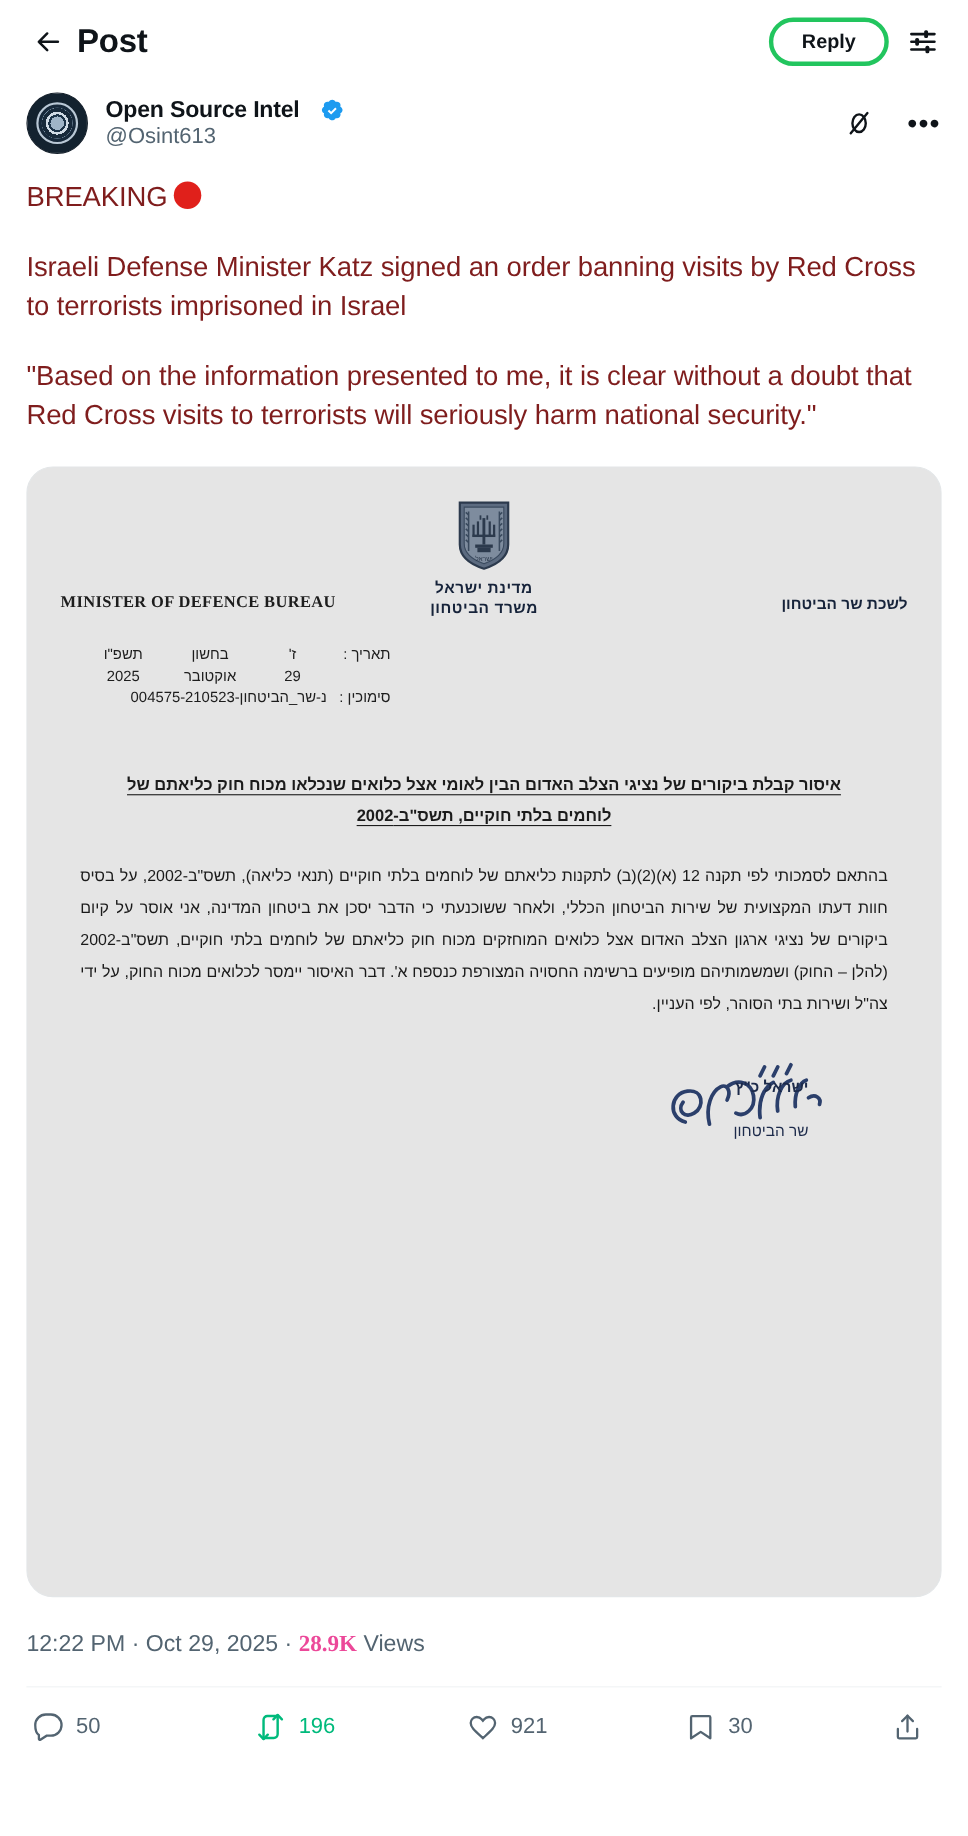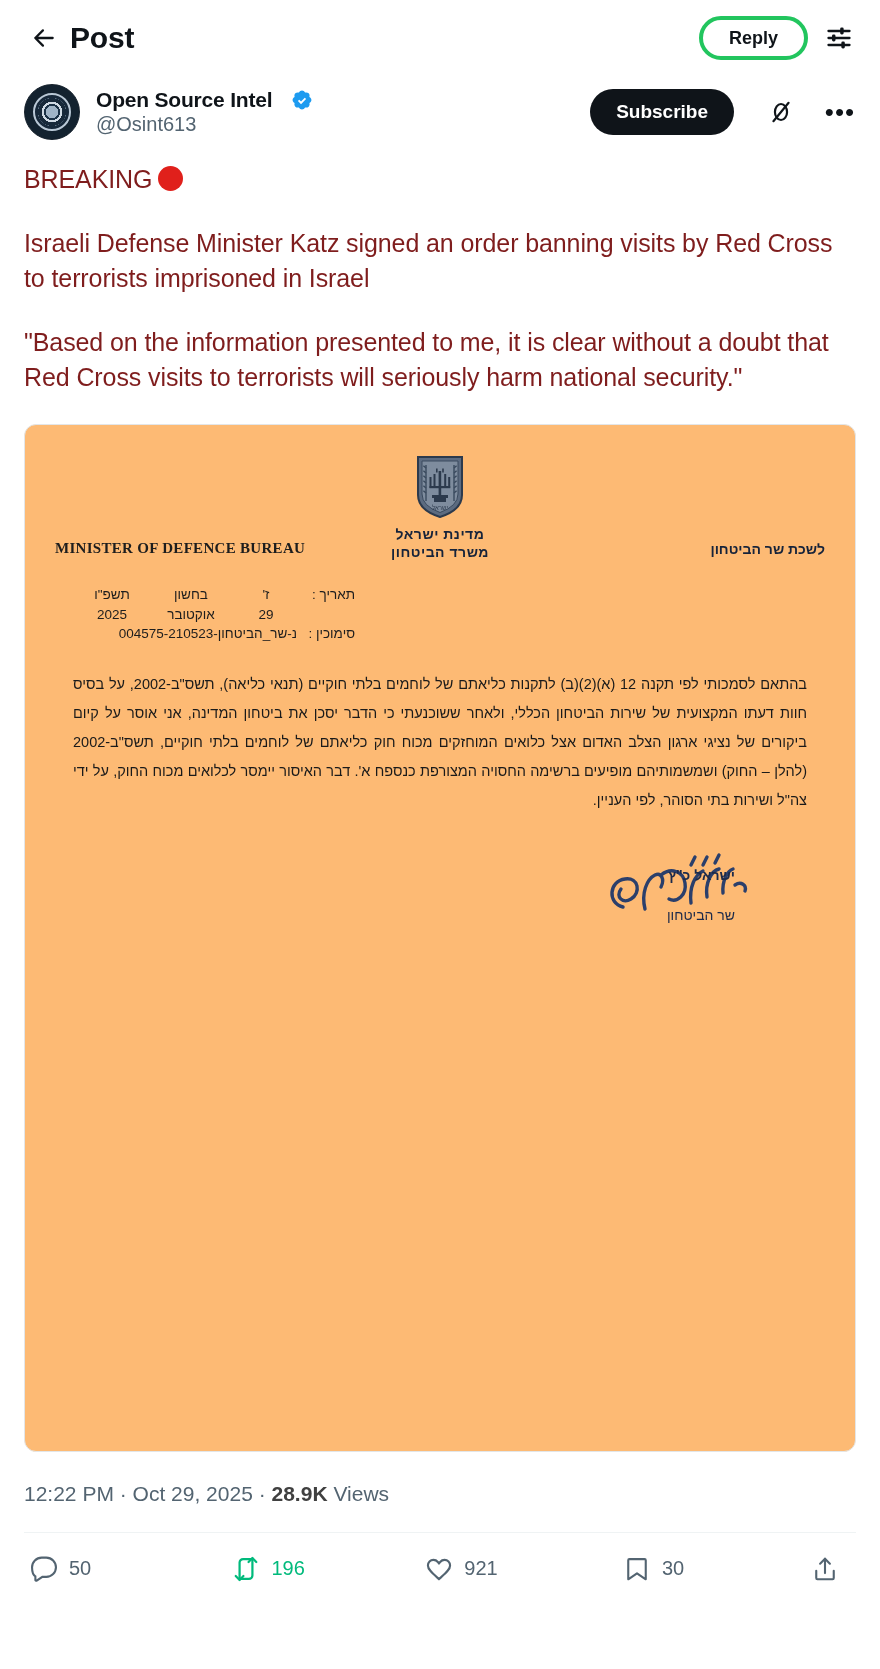--- a/index.html
+++ b/index.html
@@ -125,22 +125,22 @@
     border-radius: 50%;
     background: #e0201b;
     vertical-align: -3px;
     margin-left: 6px;
   }
 
   
   .doc-card {
     margin: 28px 24px 0 24px;
     border: 1px solid #e3e6e8;
-    border-radius: 12px;
-    background: #fdba74;
+    border-radius: 24px;
+    background: #e5e5e5;
     height: 1028px;
     position: relative;
     overflow: hidden;
     color: #1b1b1b;
   }
   .doc-inner { padding: 22px 30px 0 30px; height: 100%; position: relative; }
 
   .emblem-wrap {
     display: flex;
     flex-direction: column;
@@ -267,21 +267,21 @@
     height: 80px;
     z-index: 1;
   }
 
   
   .meta-line {
     padding: 30px 24px 0 24px;
     font-size: 21px;
     color: #536471;
   }
-  .meta-line b { color: #404040; font-weight: 700; }
+  .meta-line b { color: #ec4899; font-weight: 700; font-family: Liberation Serif, serif; }
   .divider {
     margin: 26px 24px 0 24px;
     border-top: 1px solid #eff3f4;
   }
   .actions {
     display: flex;
     align-items: center;
     padding: 22px 30px 0 30px;
   }
   .action {
@@ -332,21 +332,20 @@
     <div class="author-name-line">
       <span class="author-name">Open Source Intel</span>
       <svg class="verified" viewBox="0 0 24 24">
         <path fill="#1d9bf0" d="M22.25 12c0-1.43-.88-2.67-2.19-3.34.46-1.39.2-2.9-.81-3.91s-2.52-1.27-3.91-.81C14.67 2.63 13.43 1.75 12 1.75s-2.67.88-3.34 2.19c-1.39-.46-2.9-.2-3.91.81s-1.27 2.52-.81 3.91C2.63 9.33 1.75 10.57 1.75 12s.88 2.67 2.19 3.34c-.46 1.39-.2 2.9.81 3.91s2.52 1.27 3.91.81c.67 1.31 1.91 2.19 3.34 2.19s2.67-.88 3.34-2.19c1.39.46 2.9.2 3.91-.81s1.27-2.52.81-3.91c1.31-.67 2.19-1.91 2.19-3.34z"></path>
         <path fill="#fff" d="M10.95 16.54l-3.4-3.39 1.42-1.42 1.98 1.97 4.08-4.08 1.42 1.42z"></path>
       </svg>
     </div>
     <div class="author-handle">@Osint613</div>
   </div>
   <div class="author-spacer"></div>
-  <div class="subscribe-btn">Subscribe</div>
   <div class="grok-icon">
     <svg width="26" height="26" viewBox="0 0 24 24">
       <ellipse cx="12" cy="12" rx="5.6" ry="7.4" fill="none" stroke="#0f1419" stroke-width="2"></ellipse>
       <path d="M5 20.5L19 3.5" stroke="#0f1419" stroke-width="2" stroke-linecap="round"></path>
     </svg>
   </div>
   <div class="more-icon">•••</div>
 </div>
 
 <div class="tweet-text">
@@ -407,20 +406,24 @@
         <span class="date-v1">29</span>
         <span class="date-v2">אוקטובר</span>
         <span class="date-v3">2025</span>
       </div>
       <div class="ref-line">
         <span class="ref-label">סימוכין :</span>
         <span class="ref-val">נ-שר_הביטחון-004575-210523</span>
       </div>
     </div>
 
+    <div class="doc-title">
+      <span>איסור קבלת ביקורים של נציגי הצלב האדום הבין לאומי אצל כלואים שנכלאו מכוח חוק כליאתם של</span><br>
+      <span>לוחמים בלתי חוקיים, תשס"ב-2002</span>
+    </div>
 
     <div class="doc-body">בהתאם לסמכותי לפי תקנה 12 (א)(2)(ב) לתקנות כליאתם של לוחמים בלתי חוקיים (תנאי כליאה), תשס"ב-2002, על בסיס חוות דעתו המקצועית של שירות הביטחון הכללי, ולאחר ששוכנעתי כי הדבר יסכן את ביטחון המדינה, אני אוסר על קיום ביקורים של נציגי ארגון הצלב האדום אצל כלואים המוחזקים מכוח חוק כליאתם של לוחמים בלתי חוקיים, תשס"ב-2002 (להלן – החוק) ושמשמותיהם מופיעים ברשימה החסויה המצורפת כנספח א'. דבר האיסור יימסר לכלואים מכוח החוק, על ידי צה"ל ושירות בתי הסוהר, לפי העניין.</div>
 
 
     <div class="sig-area">
       <svg class="sig-scribble" viewBox="0 0 170 80">
         <g fill="none" stroke="#2b3f6b" stroke-width="3.4" stroke-linecap="round" stroke-linejoin="round">
           <path d="M28 62 C12 58 14 36 30 34 C44 32 46 48 36 54 C28 59 20 52 26 44"></path>
           <path d="M50 64 C46 48 52 34 60 30 C66 27 70 34 66 42"></path>
           <path d="M66 30 C76 22 88 26 90 38 C92 50 82 58 74 54"></path>

